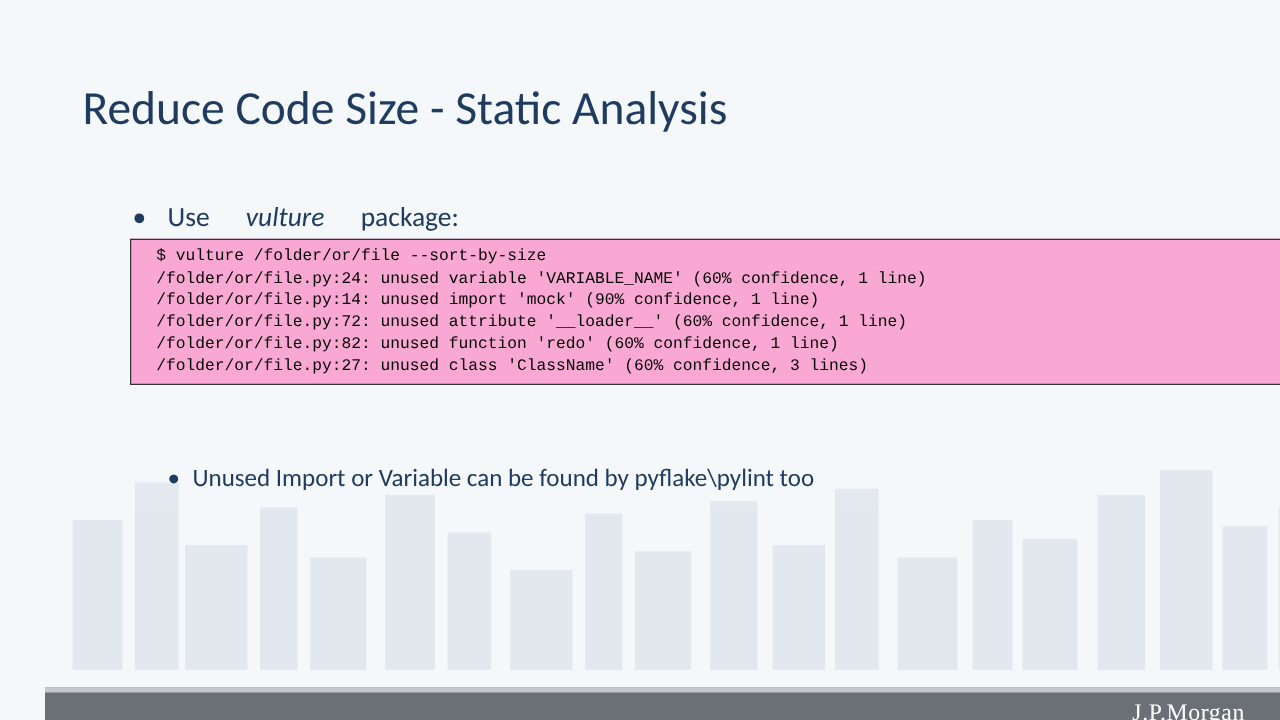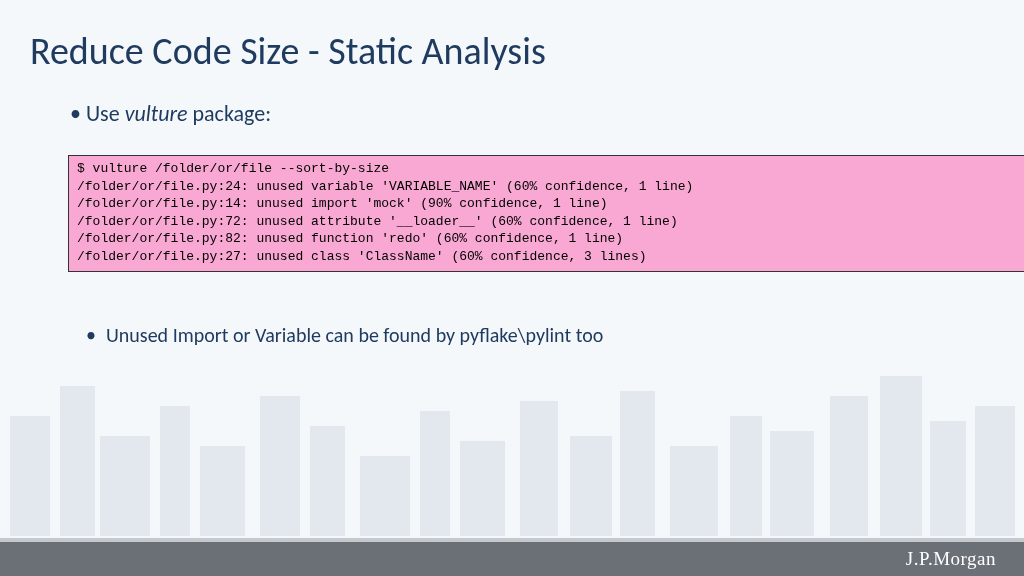--- a/index.html
+++ b/index.html
@@ -1,15 +1,15 @@
 <!DOCTYPE html>
 <html><head>
   <meta charset="utf-8">
   <style>
-    * { margin: 0; padding: 0; box-sizing: border-box; }
+    * { margin: 12px; padding: 0; box-sizing: border-box; }
     body {
       width: 1024px;
       height: 576px;
       background: #f5f8fb;
       font-family: "Segoe UI", Calibri, Arial, sans-serif;
       position: relative;
       overflow: hidden;
     }
     .bg-city {
       position: absolute;
@@ -28,21 +28,21 @@
     .title {
       position: absolute;
       top: 28px;
       left: 30px;
       font-size: 38px;
       font-weight: 400;
       color: #1f3b60;
     }
     .bullet1 {
       position: absolute;
-      top: 100px;
+      top: 124px;
       left: 86px;
       font-size: 22px;
       color: #1f3b60;
     }
     .bullet1::before {
       content: "•";
       position: absolute;
       left: -16px;
       top: 0;
       color: #1f3b60;

